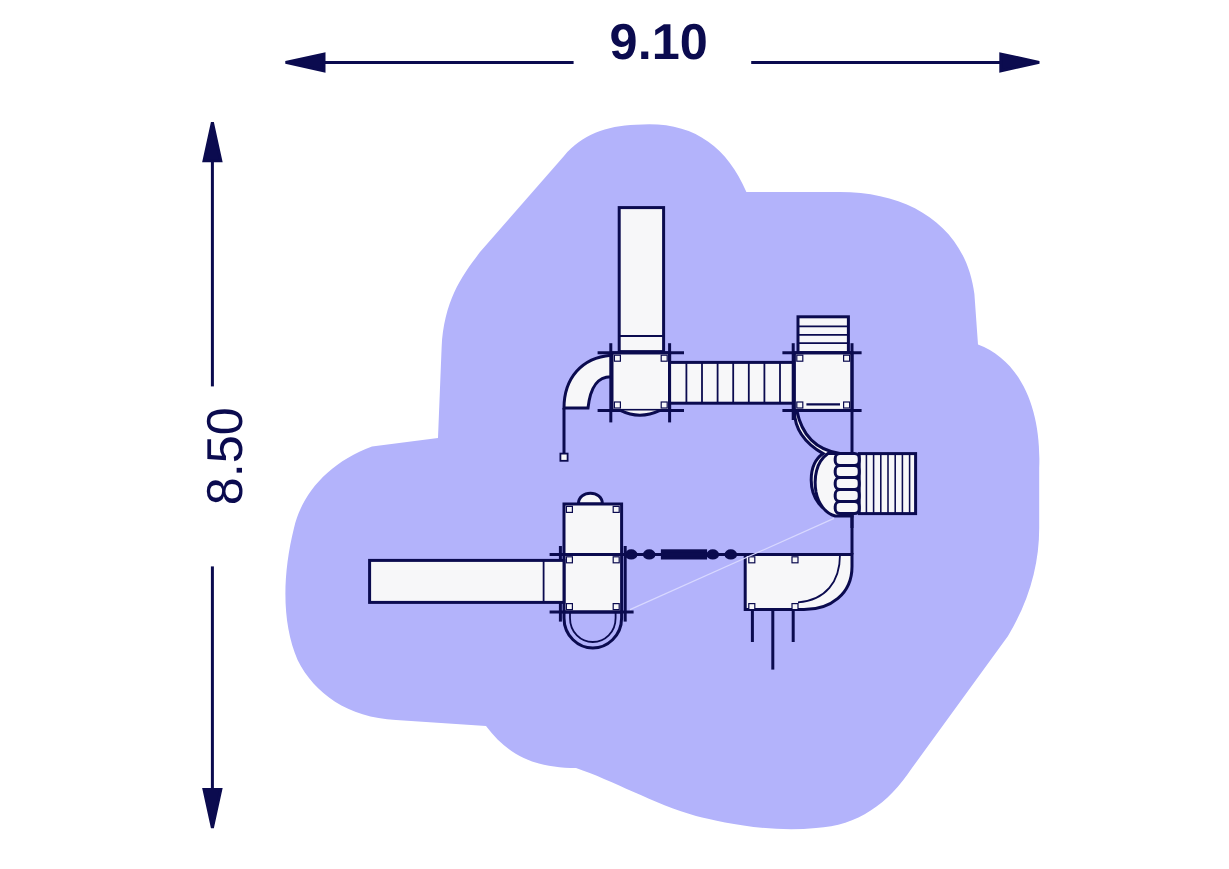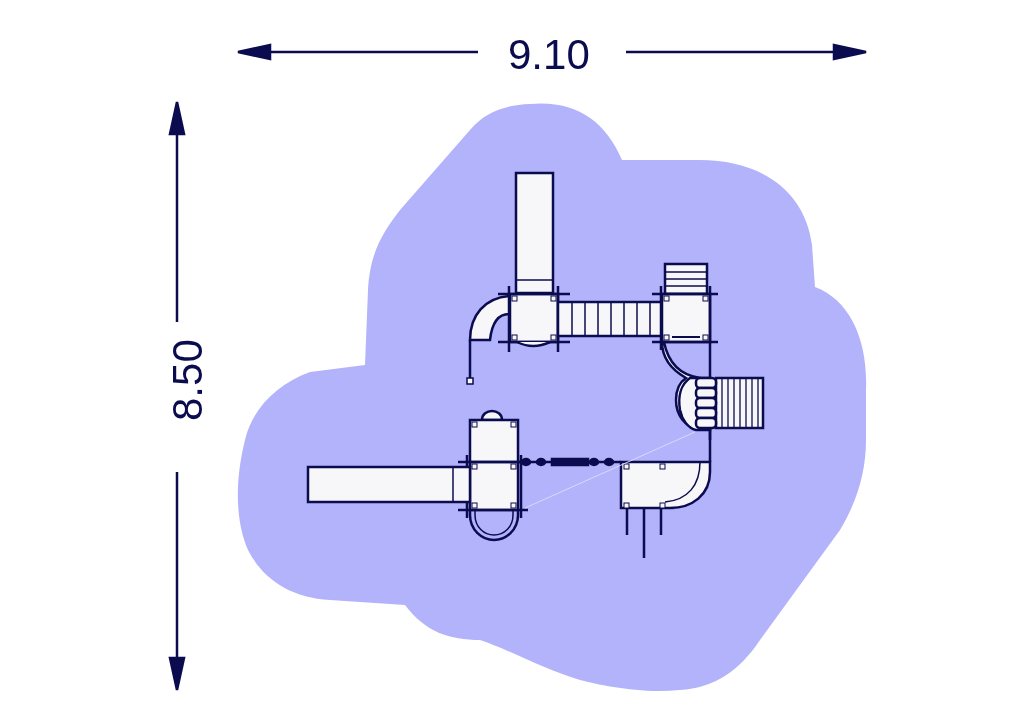--- a/index.html
+++ b/index.html
@@ -1,19 +1,19 @@
 <!DOCTYPE html>
 <html><head>
   <meta charset="utf-8">
   <style>
     html, body { margin:0; padding:0; background:#ffffff; }
     body { width:1024px; height:724px; position:relative; overflow:hidden; font-family:"Liberation Sans", sans-serif; }
     svg { position:absolute; left:0; top:0; }
     .dim-label { position:absolute; color:#0b0b4f; font-family:"Liberation Sans", sans-serif; font-size:42px; line-height:1; }
-    #dim-width-label { left:508px; top:34px; }
+    #dim-width-label { left:508px; top:14px;font-weight:bold; }
     #dim-height-label { left:148px; top:360px; transform:rotate(-90deg); transform-origin:center; width:80px; text-align:center; }
   </style>
 </head>
 <body>
 
 <svg width="1024" height="724" viewBox="0 0 1024 724">
   <defs>
     <marker id="arrow" markerWidth="10" markerHeight="10" refX="9" refY="5" orient="auto" markerUnits="userSpaceOnUse">
       <path d="M0,0 L10,5 L0,10 z" fill="#0b0b4f"></path>
     </marker>

